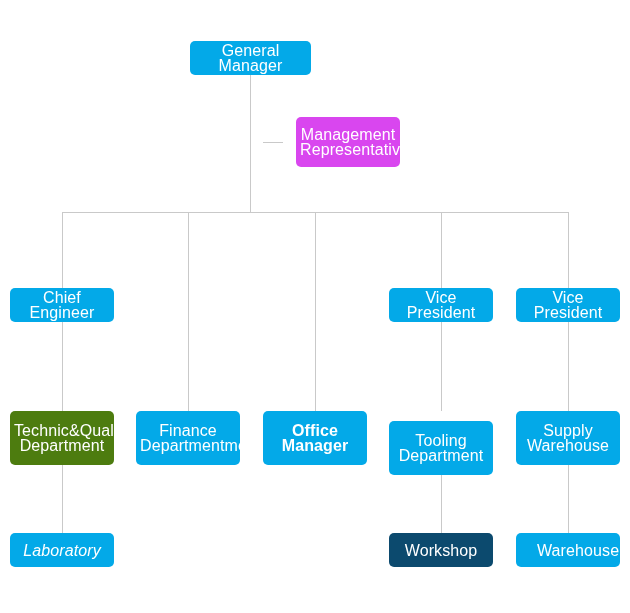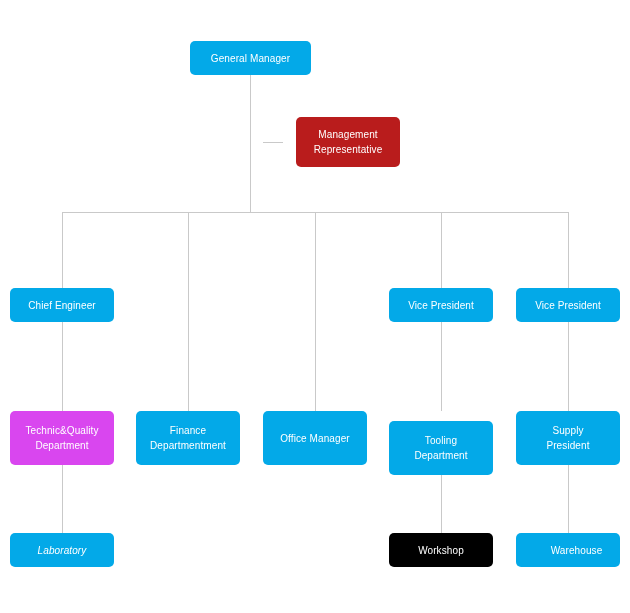--- a/index.html
+++ b/index.html
@@ -36,21 +36,21 @@
   .node {
     position: absolute;
     box-sizing: border-box;
     background: #03a9e8;
     color: #ffffff;
     border-radius: 5px;
     display: flex;
     align-items: center;
     justify-content: center;
     text-align: center;
-    font-size: 10px;
+    font-size: 16px;
     line-height: 15px;
     letter-spacing: 0.1px;
     padding: 2px 4px;
     -webkit-font-smoothing: antialiased;
   }
   .node .label {
     display: block;
     width: 100%;
     white-space: pre-line;
   }
@@ -72,55 +72,55 @@
       <div class="connector v" style="left: 441px; top: 322px; height: 89px; background: rgb(201, 201, 201);"></div>
       <div class="connector v" style="left: 568px; top: 322px; height: 89px; background: rgb(201, 201, 201);"></div>
       <div class="connector v" style="left: 62px; top: 465px; height: 68px; background: rgb(201, 201, 201);"></div>
       <div class="connector v" style="left: 441px; top: 465px; height: 68px; background: rgb(201, 201, 201);"></div>
       <div class="connector v" style="left: 568px; top: 465px; height: 68px; background: rgb(201, 201, 201);"></div>
     </div>
   <div id="node-layer">
       <div class="node" style="left: 190px; top: 41px; width: 121px; height: 34px; background: rgb(3, 169, 232); color: rgb(255, 255, 255);">
         <span class="label">General Manager</span>
       </div>
-      <div class="node" style="left: 296px; top: 117px; width: 104px; height: 50px; background: #b91c1c; color: rgb(255, 255, 255);">
+      <div class="node" style="left: 296px; top: 117px; width: 104px; height: 50px; background: #d946ef; color: rgb(255, 255, 255);">
         <span class="label">Management
 Representative</span>
       </div>
       <div class="node" style="left: 10px; top: 288px; width: 104px; height: 34px; background: rgb(3, 169, 232); color: rgb(255, 255, 255); text-align: center;">
         <span class="label">Chief Engineer</span>
       </div>
       <div class="node" style="left: 389px; top: 288px; width: 104px; height: 34px; background: rgb(3, 169, 232); color: rgb(255, 255, 255);">
         <span class="label">Vice President</span>
       </div>
       <div class="node" style="left: 516px; top: 288px; width: 104px; height: 34px; background: rgb(3, 169, 232); color: rgb(255, 255, 255);">
         <span class="label">Vice President</span>
       </div>
-      <div class="node" style="left: 10px; top: 411px; width: 104px; height: 54px; background: #d946ef; color: rgb(255, 255, 255);">
+      <div class="node" style="left: 10px; top: 411px; width: 104px; height: 54px; background: #4d7c0f; color: rgb(255, 255, 255);">
         <span class="label">Technic&amp;Quality
 Department</span>
       </div>
       <div class="node" style="left: 136px; top: 411px; width: 104px; height: 54px; background: rgb(3, 169, 232); color: rgb(255, 255, 255); justify-content: center;">
         <span class="label">Finance
 Departmentment</span>
       </div>
-      <div class="node" style="left: 263px; top: 411px; width: 104px; height: 54px; background: rgb(3, 169, 232); color: rgb(255, 255, 255);">
+      <div class="node" style="left: 263px; top: 411px; width: 104px; height: 54px; background: rgb(3, 169, 232); color: rgb(255, 255, 255); font-weight: bold;">
         <span class="label">Office Manager</span>
       </div>
       <div class="node" style="left: 389px; top: 411px; width: 104px; height: 54px; background: rgb(3, 169, 232); color: rgb(255, 255, 255); margin-top: 10px;">
         <span class="label">Tooling
 Department</span>
       </div>
       <div class="node" style="left: 516px; top: 411px; width: 104px; height: 54px; background: rgb(3, 169, 232); color: rgb(255, 255, 255);">
         <span class="label">Supply
-President</span>
+Warehouse</span>
       </div>
       <div class="node" style="left: 10px; top: 533px; width: 104px; height: 34px; background: rgb(3, 169, 232); color: rgb(255, 255, 255); font-style: italic;">
         <span class="label">Laboratory</span>
       </div>
-      <div class="node" style="left: 389px; top: 533px; width: 104px; height: 34px; background: #000000; color: rgb(255, 255, 255);">
+      <div class="node" style="left: 389px; top: 533px; width: 104px; height: 34px; background: #0c4a6e; color: rgb(255, 255, 255);">
         <span class="label">Workshop</span>
       </div>
       <div class="node" style="left: 516px; top: 533px; width: 104px; height: 34px; background: rgb(3, 169, 232); color: rgb(255, 255, 255); padding-left: 21px;">
         <span class="label">Warehouse</span>
       </div>
     </div>
 </div>
 
 </body></html>

